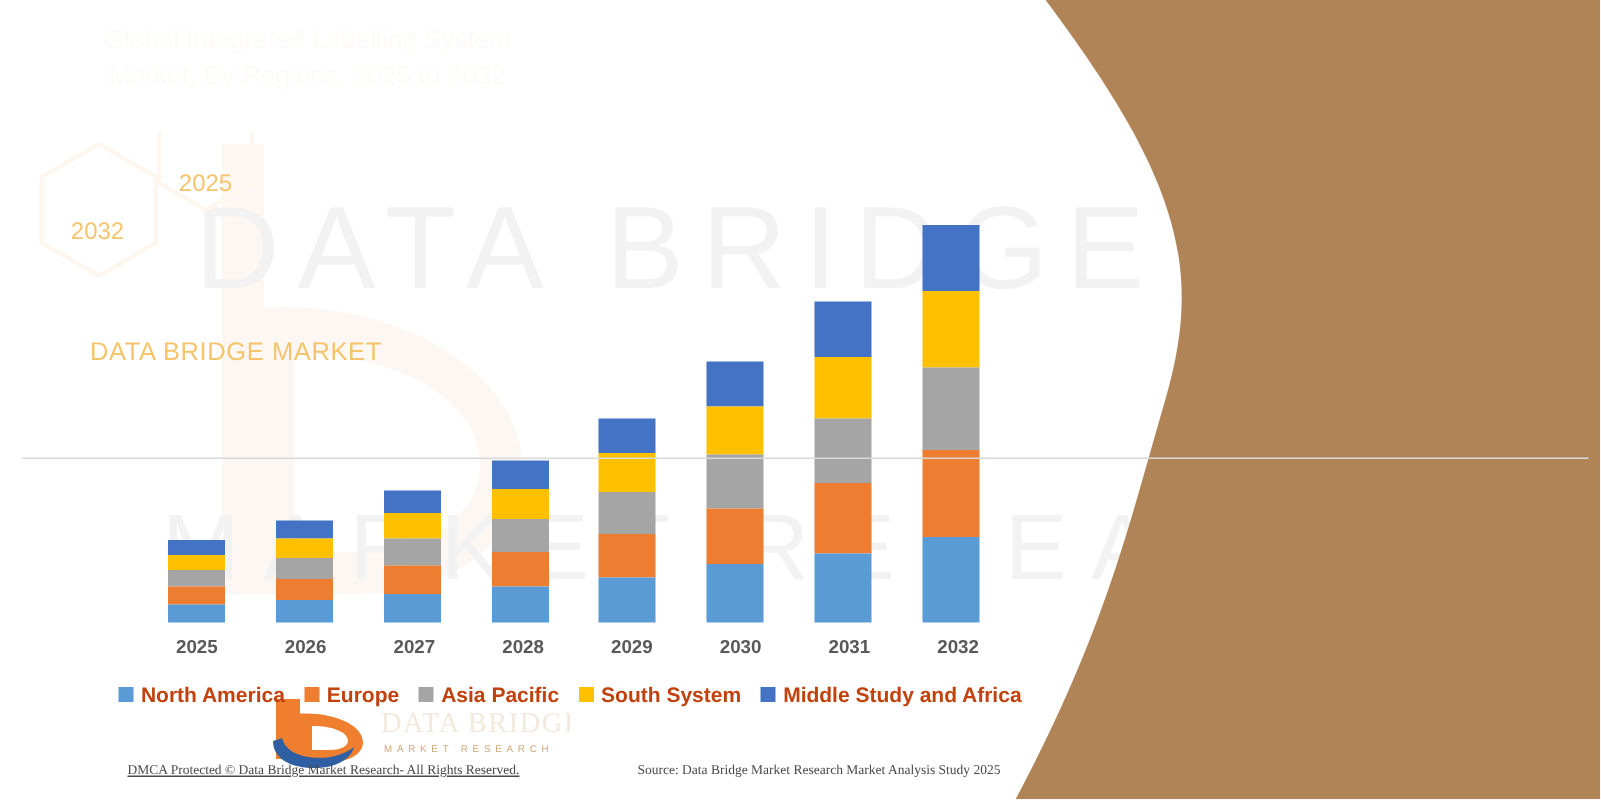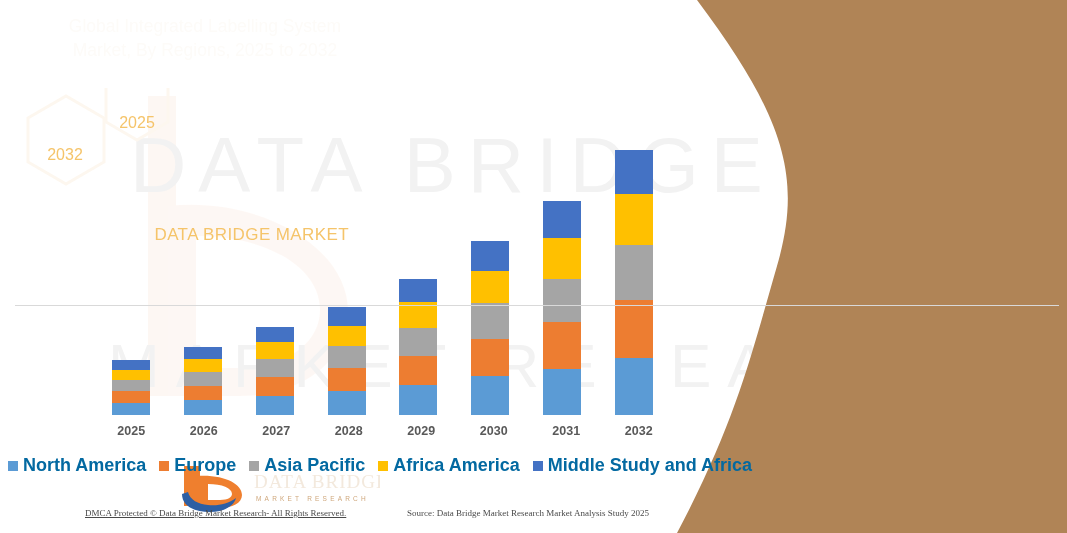--- a/index.html
+++ b/index.html
@@ -32,22 +32,22 @@
   .panel svg{display:block;}
   .panel-title{
     position:absolute;left:40px;top:14px;width:330px;
     text-align:center;
     color:#fdfbf8;
     font-size:17.5px;line-height:24px;font-weight:400;
     z-index:4;
   }
   .hexwrap{position:absolute;left:0;top:88px;width:400px;height:130px;z-index:4;}
   .brand{
-    position:absolute;left:49px;top:222px;width:300px;
-    text-align:right;color:#f5c46a;
+    position:absolute;left:60px;top:222px;width:300px;
+    text-align:left;color:#f5c46a;
     font-size:17px;line-height:26px;letter-spacing:.4px;
     z-index:4;
   }
   .logo{position:absolute;left:180px;top:462px;width:200px;height:52px;z-index:4;}
 
   
   .headline{
     position:absolute;left:78px;top:34px;width:560px;
     text-align:center;
     color:#31456a;
@@ -76,29 +76,29 @@
     font-size:12.5px;font-weight:bold;color:#595959;
   }
 
   .legend{
     position:absolute;left:60px;top:455px;width:640px;
     display:flex;justify-content:center;align-items:center;gap:13px;
     z-index:5;
   }
   .lg{display:flex;align-items:center;gap:5px;}
   .lg-sw{width:10px;height:10px;display:block;}
-  .lg-tx{font-size:18px;font-weight:bold;color:#0369a1;white-space:nowrap;}
+  .lg-tx{font-size:14px;font-weight:bold;color:#c2410c;white-space:nowrap;}
 
   .footer{
     position:absolute;left:0;top:505px;width:700px;height:20px;z-index:5;
     font-family:"Liberation Serif", serif;
     font-size:9px;color:#4a4a4a;
   }
   .f-left{position:absolute;left:85px;top:3px;white-space:nowrap;text-decoration:underline;}
-  .f-right{position:absolute;left:407px;top:3px;white-space:nowrap;}
+  .f-right{position:absolute;left:425px;top:3px;white-space:nowrap;}
 </style>
 </head>
 <body>
 
 <div id="stage">
 
   <div class="wm-layer">
     <svg class="wm-b" viewBox="0 0 270 300">
       <path d="M40 0 L68 0 L68 300 L40 300 Z" fill="#fdf0e8"></path>
       <path d="M60 110 C150 100 240 150 240 215 C240 268 190 300 132 300 L60 300 Z
@@ -188,21 +188,21 @@
       <div class="lg">
         <span class="lg-sw" style="background: rgb(237, 125, 49);"></span>
         <span class="lg-tx">Europe</span>
       </div>
       <div class="lg">
         <span class="lg-sw" style="background: rgb(165, 165, 165);"></span>
         <span class="lg-tx">Asia Pacific</span>
       </div>
       <div class="lg">
         <span class="lg-sw" style="background: rgb(255, 192, 0);"></span>
-        <span class="lg-tx">Africa America</span>
+        <span class="lg-tx">South System</span>
       </div>
       <div class="lg">
         <span class="lg-sw" style="background: rgb(68, 114, 196);"></span>
         <span class="lg-tx">Middle Study and Africa</span>
       </div>
     </div>
 
   <div class="footer">
     <span class="f-left">DMCA Protected © Data Bridge Market Research-  All Rights Reserved.</span>
     <span class="f-right">Source: Data Bridge Market Research  Market Analysis Study 2025</span>

